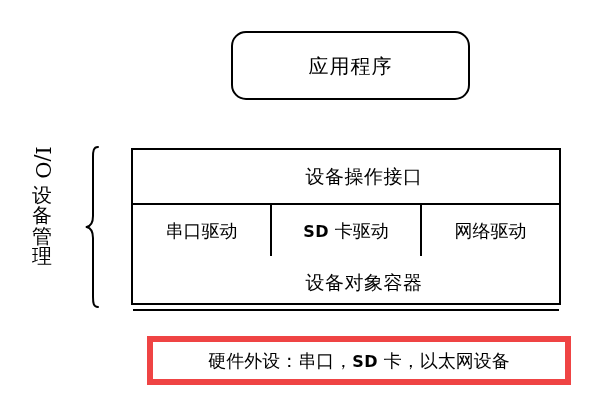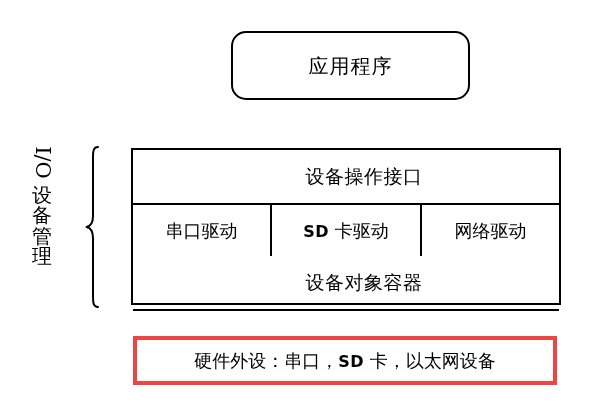--- a/index.html
+++ b/index.html
@@ -154,26 +154,26 @@
   .sd-mark {
     font-family: "DejaVu Sans", "Liberation Sans", sans-serif;
     font-weight: bold;
     font-size: 16px;
     letter-spacing: 0.5px;
   }
 
   
   .hw-box {
     position: absolute;
-    left: 133px;
+    left: 147px;
     top: 336px;
     width: 424px;
     height: 49px;
     box-sizing: border-box;
-    border: 4px solid #ef4444;
+    border: 6px solid #ef4444;
     background: #ffffff;
     display: flex;
     align-items: center;
     justify-content: center;
   }
   .hw-label {
     font-family: "DejaVu Serif", "Liberation Serif", serif;
     font-size: 18px;
     color: #000000;
     line-height: 1;

